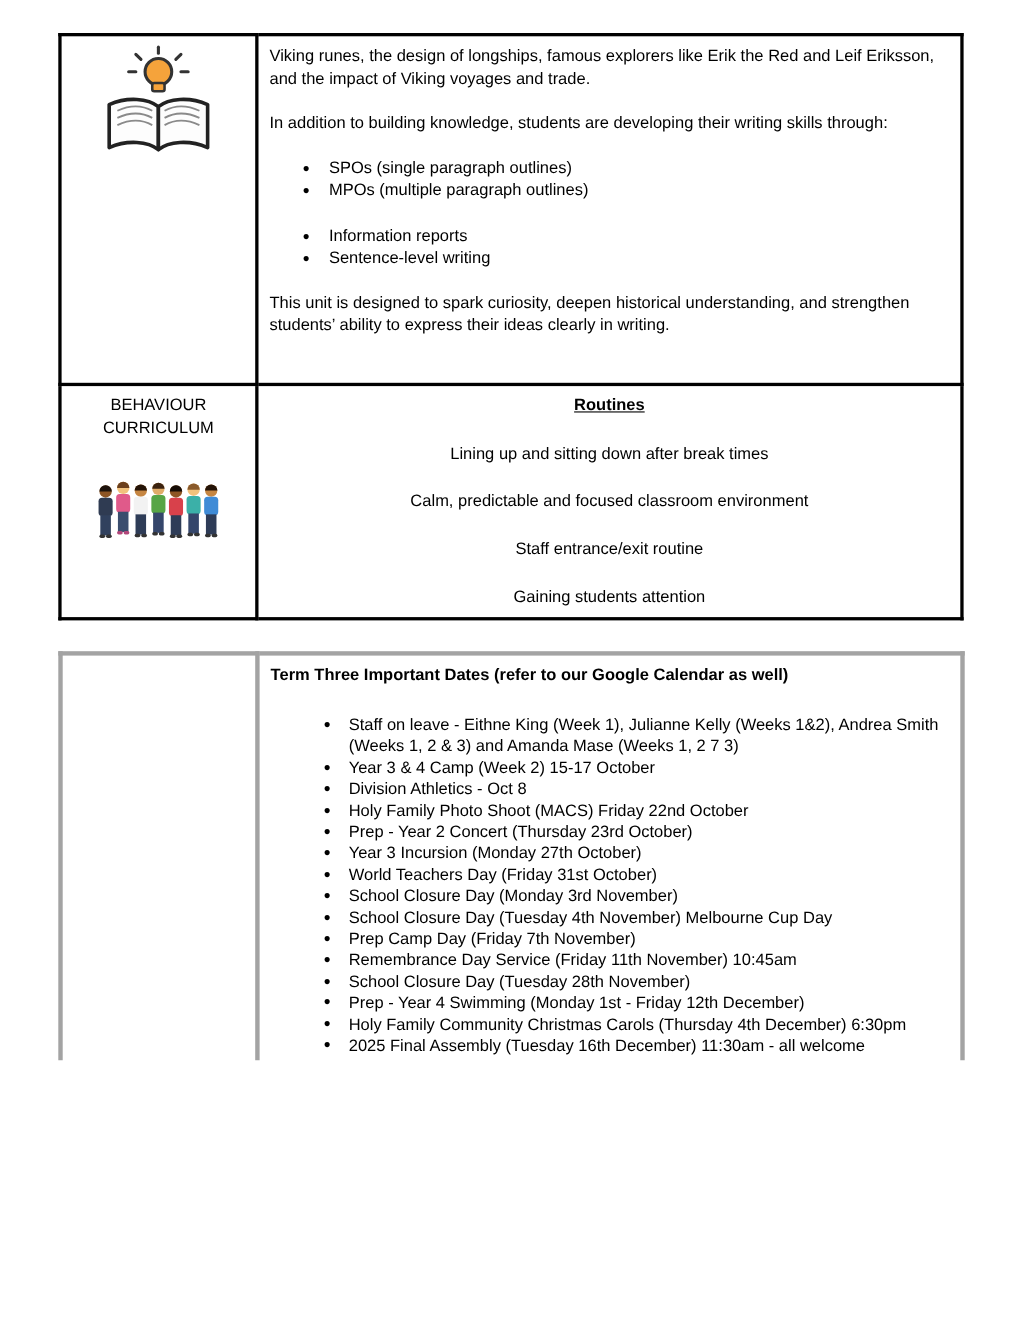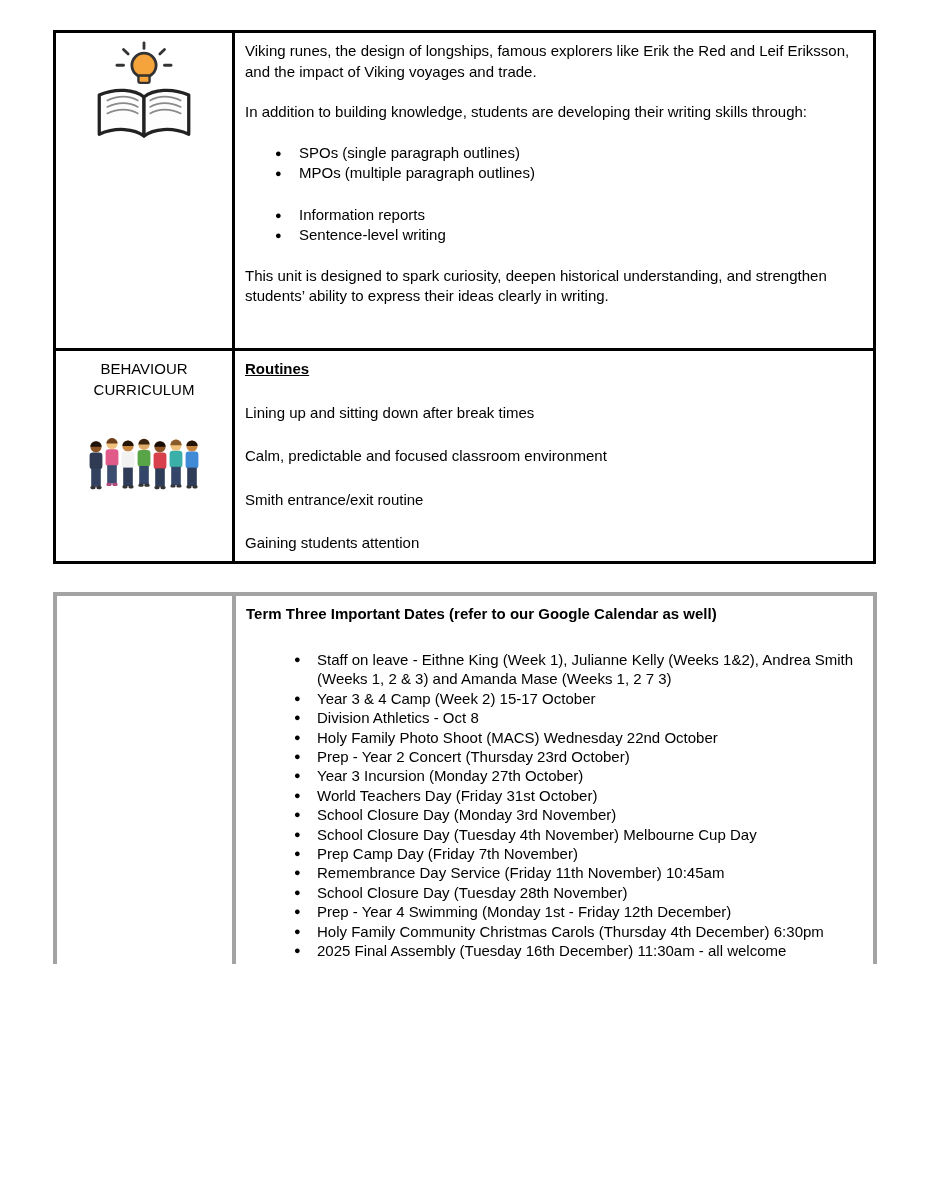--- a/index.html
+++ b/index.html
@@ -68,21 +68,21 @@
     text-align: center;
     line-height: 20.5px;
   }
   .children-img-wrap { margin-top: 22px; }
 
   .routines-title {
     font-weight: bold;
     text-decoration: underline;
   }
   .routine-line { line-height: 19.5px; margin-top: 24px; }
-  .routines-block { line-height: 19.5px; }
+  .routines-block { line-height: 19.5px; text-align: center; }
 
   .dates-title {
     font-weight: bold;
     margin-bottom: 26px;
   }
   ul.dates {
     list-style: none;
     margin: 0 0 0 48px;
     line-height: 19.4px;
   }
@@ -211,21 +211,21 @@
               <rect x="13.5" y="75" width="6.5" height="4" rx="2" fill="#333"></rect>
             </g>
           </svg>
         </div>
       </td>
       <td>
         <div class="routines-block">
           <div class="routines-title">Routines</div>
           <div class="routine-line">Lining up and sitting down after break times</div>
           <div class="routine-line">Calm, predictable and focused classroom environment</div>
-          <div class="routine-line">Smith entrance/exit routine</div>
+          <div class="routine-line">Staff entrance/exit routine</div>
           <div class="routine-line">Gaining students attention</div>
         </div>
       </td>
     </tr>
   </tbody>
     </table>
 
   <table class="doc-table table2">
     <colgroup>
         <col class="left-col">
@@ -233,21 +233,21 @@
       </colgroup>
     <tbody>
         <tr>
       <td></td>
       <td>
         <div class="dates-title">Term Three Important Dates (refer to our Google Calendar as well)</div>
         <ul class="dates">
           <li>Staff on leave - Eithne King (Week 1), Julianne Kelly (Weeks 1&amp;2), Andrea Smith (Weeks 1, 2 &amp; 3) and Amanda Mase (Weeks 1, 2 7 3)</li>
           <li>Year 3 &amp; 4 Camp (Week 2) 15-17 October</li>
           <li>Division Athletics - Oct 8</li>
-          <li>Holy Family Photo Shoot (MACS) Wednesday 22nd October</li>
+          <li>Holy Family Photo Shoot (MACS) Friday 22nd October</li>
           <li>Prep - Year 2 Concert (Thursday 23rd October)</li>
           <li>Year 3 Incursion (Monday 27th October)</li>
           <li>World Teachers Day (Friday 31st October)</li>
           <li>School Closure Day (Monday 3rd November)</li>
           <li>School Closure Day (Tuesday 4th November) Melbourne Cup Day</li>
           <li>Prep Camp Day (Friday 7th November)</li>
           <li>Remembrance Day Service (Friday 11th November) 10:45am</li>
           <li>School Closure Day (Tuesday 28th November)</li>
           <li>Prep - Year 4 Swimming (Monday 1st - Friday 12th December)</li>
           <li>Holy Family Community Christmas Carols (Thursday 4th December) 6:30pm</li>

